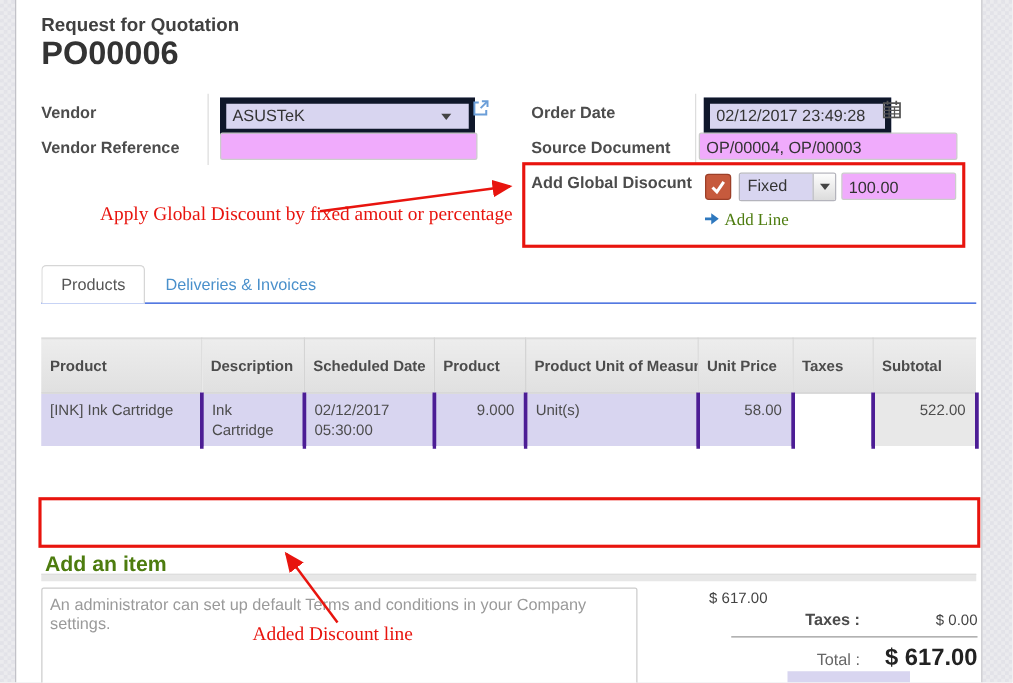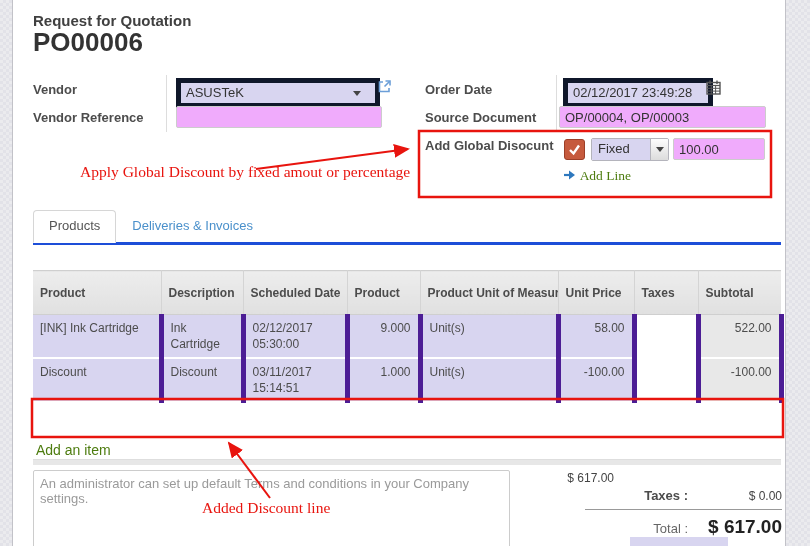--- a/index.html
+++ b/index.html
@@ -36,44 +36,44 @@
   .select3d{display:flex;align-items:stretch;border:1px solid #b4b4bc;border-radius:2px;height:21px;overflow:hidden;}
   .select3d .txt{background:#d8d5f0;flex:1;padding:2px 6px;font-size:13px;color:#333;}
   .select3d .btn{width:17px;background:linear-gradient(#fdfdfd,#dcdcdc);border-left:1px solid #b4b4bc;
     display:flex;align-items:center;justify-content:center;}
 
   
   .chk{width:19px;height:19px;background:#c65a3d;border:1px solid #9c3f28;border-radius:3px;
     display:flex;align-items:center;justify-content:center;}
 
   
-  .tabbar{left:33px;top:210px;width:748px;height:32px;border-bottom:3px solid #1d4ed8;display:flex;}
+  .tabbar{left:33px;top:210px;width:748px;height:32px;border-bottom:1px solid #1d4ed8;display:flex;align-items:flex-end;}
   .tab{padding:7px 15px;font-size:13px;margin-bottom:-1px;}
   .tab.active{background:#fff;border:1px solid #d6d6d6;border-bottom:1px solid #fff;
     border-radius:4px 4px 0 0;color:#555;}
   .tab.inactive{color:#4a90cb;border:1px solid transparent;}
   .pager{left:540px;top:251px;width:241px;text-align:right;font-size:12px;color:#666;margin-top:47px;}
 
   
   table.lines{border-collapse:collapse;table-layout:fixed;width:748px;}
   table.lines th{
     background:linear-gradient(#ededed,#e0e0e0);
     border-top:1px solid #cfcfcf;border-bottom:1px solid #cfcfcf;border-right:1px solid #d4d4d4;
     font-size:12px;font-weight:bold;color:#4c4c4c;text-align:left;
     height:39px;padding:2px 7px;white-space:nowrap;overflow:hidden;vertical-align:middle;}
   table.lines th:last-child{border-right:none;}
   table.lines td{
     font-size:12px;color:#4c4c4c;padding:5px 7px;vertical-align:top;
-    border-bottom:2px solid #fff;border-right:5px solid #4c1d95;line-height:16px;
+    border-bottom:2px solid #fff;border-right:3px solid #4c1d95;line-height:16px;
     overflow:hidden;}
   td.lav{background:#d8d5f0;}
   td.tax{background:#fff;border-right:1px solid #f0f0f0;}
   td.sub{background:#e8e8e8;border-right:none;}
   td.num{text-align:right;}
-  .addline-row{left:36px;top:442px;font-weight:normal;font-size:14px;}
+  .addline-row{left:36px;top:442px;font-weight:bold;font-size:17px;}
 
   .groupsep{left:33px;top:459px;width:748px;height:5px;background:#e7e7e7;border-top:1px solid #dedede;}
 
   textarea.notes{left:33px;top:470px;width:463px;height:74px;resize:none;
     border:1px solid #ccc;border-radius:2px;background:#fff;padding:5px 6px;
     font-family:"Liberation Sans","DejaVu Sans",sans-serif;font-size:13px;color:#333;}
   textarea.notes::placeholder{color:#9a9a9a;opacity:1;}
 
   
   .totals{left:520px;top:471px;width:262px;}
@@ -188,30 +188,20 @@
     <tr>
       <td class="lav">[INK] Ink Cartridge</td>
       <td class="lav">Ink Cartridge</td>
       <td class="lav">02/12/2017 05:30:00</td>
       <td class="lav num">9.000</td>
       <td class="lav">Unit(s)</td>
       <td class="lav num">58.00</td>
       <td class="tax"></td>
       <td class="sub num">522.00</td>
     </tr>
-    <tr>
-      <td class="lav">Discount</td>
-      <td class="lav">Discount</td>
-      <td class="lav">03/11/2017 15:14:51</td>
-      <td class="lav num">1.000</td>
-      <td class="lav">Unit(s)</td>
-      <td class="lav num">-100.00</td>
-      <td class="tax"></td>
-      <td class="sub num">-100.00</td>
-    </tr>
   </tbody>
 </table>
 </div>
 
 <div class="abs addline-row"><span class="link">Add an item</span></div>
 
 <div class="abs groupsep"></div>
 
 <textarea class="abs notes" placeholder="An administrator can set up default Terms and conditions in your Company settings." style=""></textarea>
 

